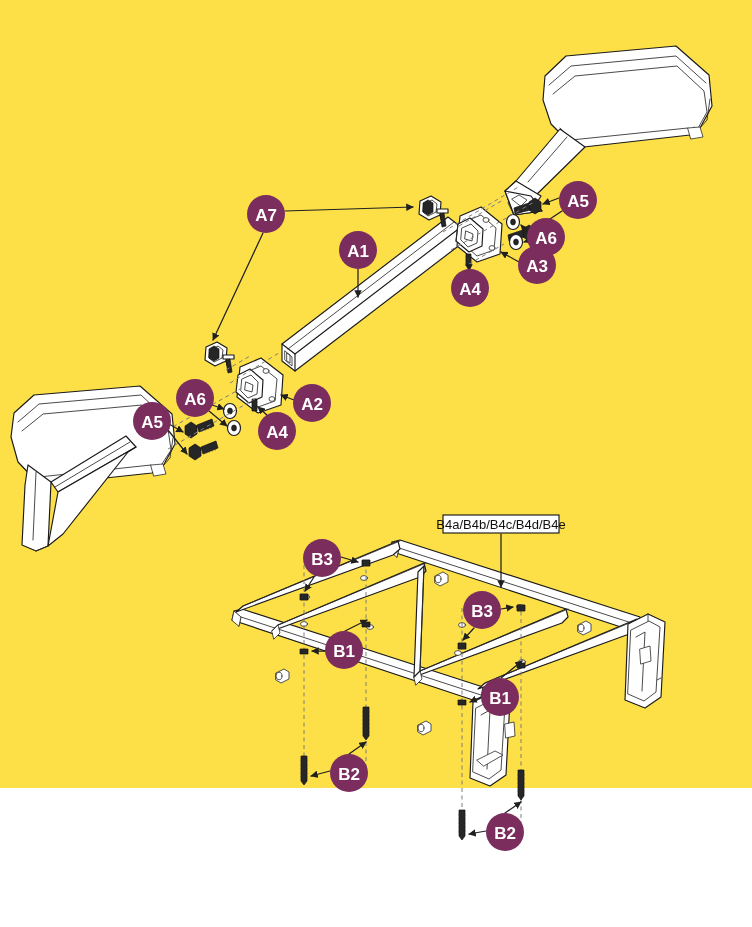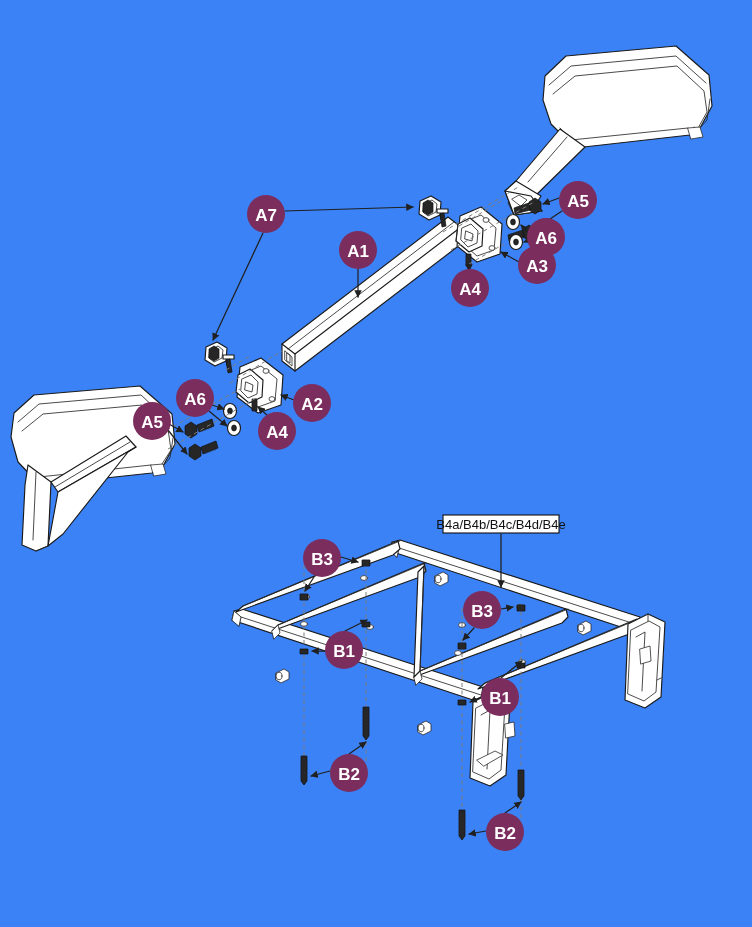--- a/index.html
+++ b/index.html
@@ -10,22 +10,22 @@
   }
   body {
     font-family: "Liberation Sans", sans-serif;
     width: 752px;
     height: 927px;
     overflow: hidden;
   }
   #diagram-root {
     position: relative;
     width: 752px;
-    height: 927px;
-    background: #3b82f6;
+    height: 788px;
+    background: #fde047;
   }
   svg#scene {
     position: absolute;
     top: 0;
     left: 0;
     width: 752px;
     height: 927px;
     display: block;
   }
   .line-art {

